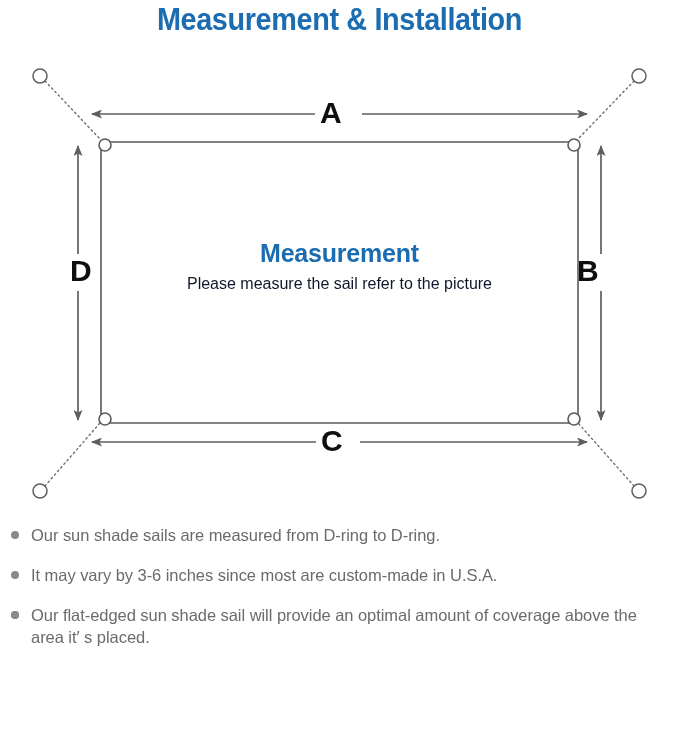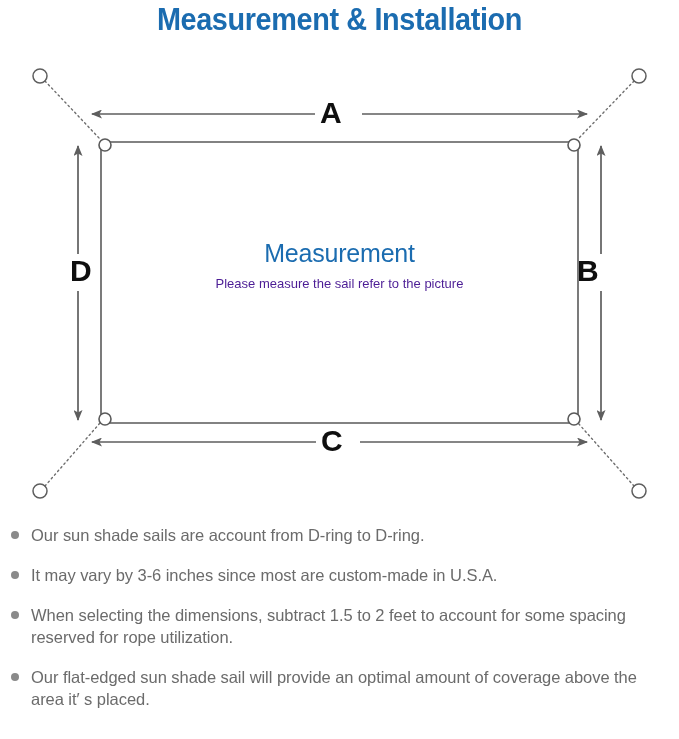--- a/index.html
+++ b/index.html
@@ -59,34 +59,34 @@
   .label-c { left: 321px; top: 380px; }
   .label-d { left: 70px;  top: 210px; }
 
   .measure-title {
     position: absolute;
     left: 0;
     top: 192px;
     width: 679px;
     text-align: center;
     font-size: 25px;
-    font-weight: normal;
+    font-weight: bold;
     color: #1b6cb0;
     letter-spacing: -0.2px;
     line-height: 30px;
   }
   .measure-sub {
     position: absolute;
     left: 0;
     top: 228px;
     width: 679px;
     text-align: center;
-    font-size: 13px;
+    font-size: 16px;
     font-weight: normal;
-    color: #4c1d95;
+    color: #0f172a;
     line-height: 20px;
   }
 
   
   .notes {
     position: absolute;
     left: 0;
     top: 524px;
     width: 679px;
   }
@@ -169,27 +169,26 @@
   <div class="dim-label label-c">C</div>
   <div class="dim-label label-d">D</div>
 
   <div class="measure-title">Measurement</div>
   <div class="measure-sub">Please measure the sail refer to the picture</div>
 </div>
 
 <div class="notes">
   <div class="note-item">
     <span class="note-bullet"></span>
-    <span>Our sun shade sails are account from D-ring to D-ring.</span>
+    <span>Our sun shade sails are measured from D-ring to D-ring.</span>
   </div>
   <div class="note-item">
     <span class="note-bullet"></span>
     <span>It may vary by 3-6 inches since most are custom-made in U.S.A.</span>
   </div>
   <div class="note-item">
     <span class="note-bullet"></span>
-    <span>When selecting the dimensions, subtract 1.5 to 2 feet to account for some spacing reserved for rope utilization.</span>
   </div>
   <div class="note-item">
     <span class="note-bullet"></span>
     <span>Our flat-edged sun shade sail will provide an optimal amount of coverage above the area it′ s placed.</span>
   </div>
 </div>
 
 </body></html>

